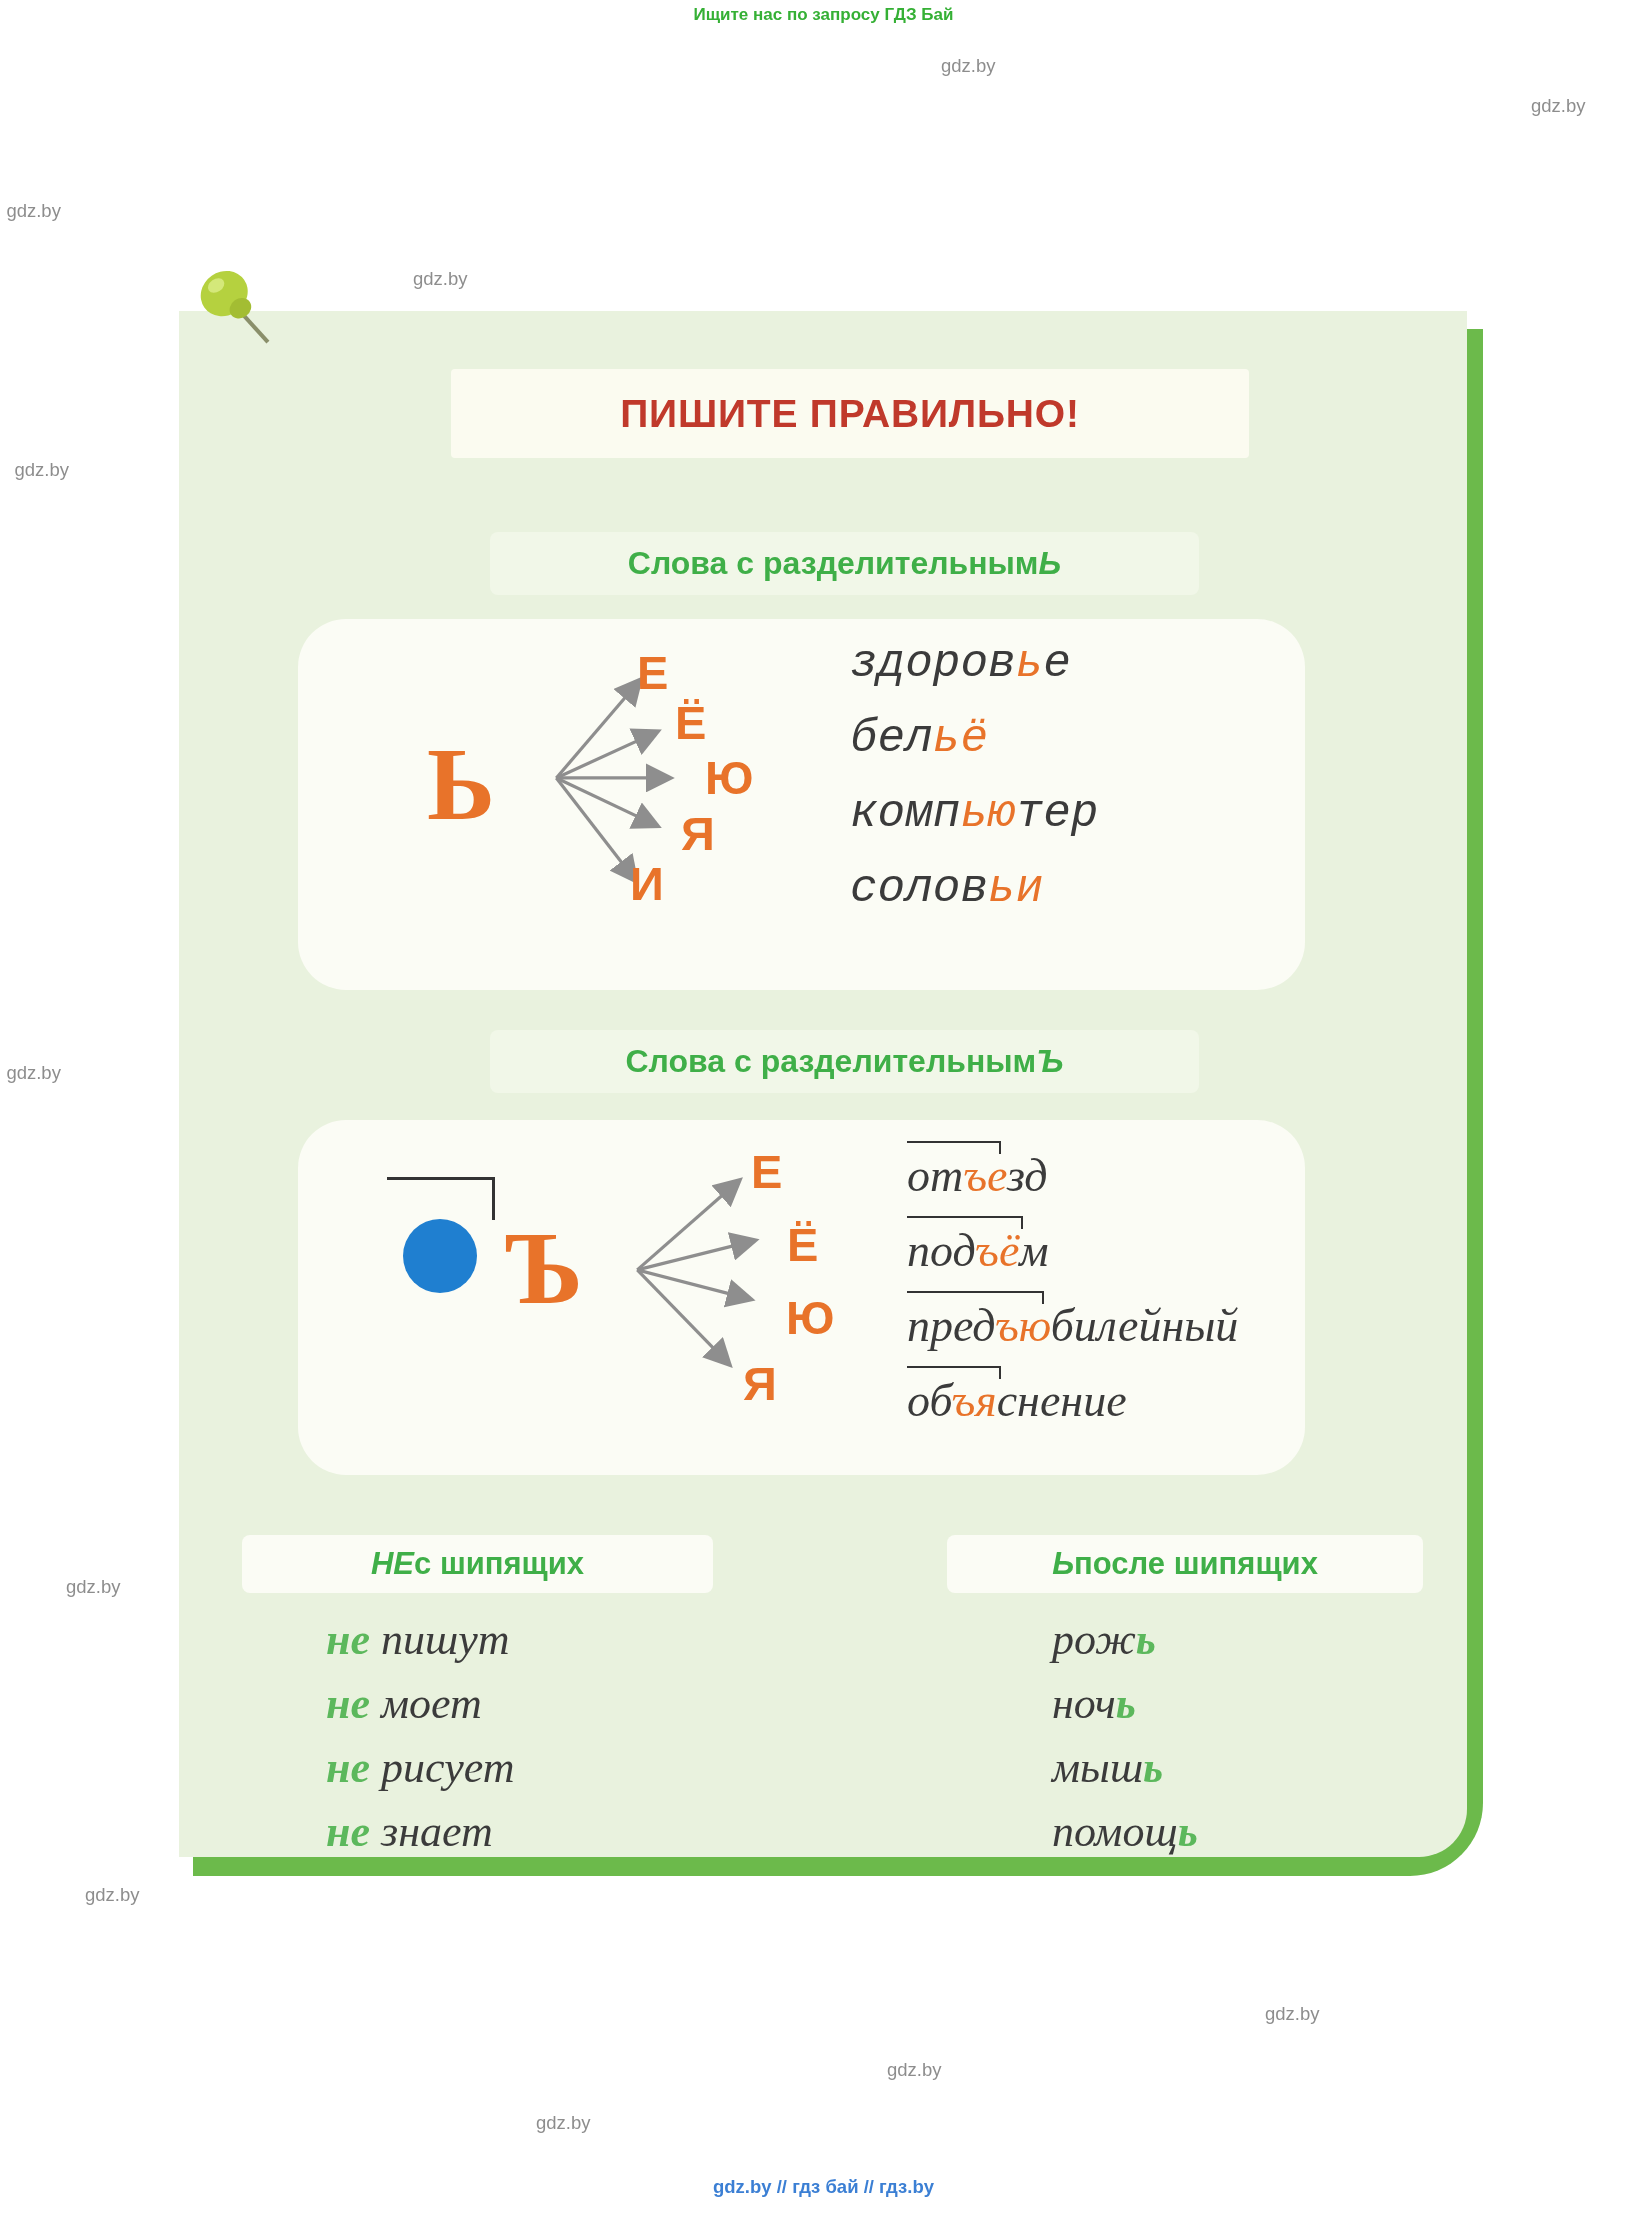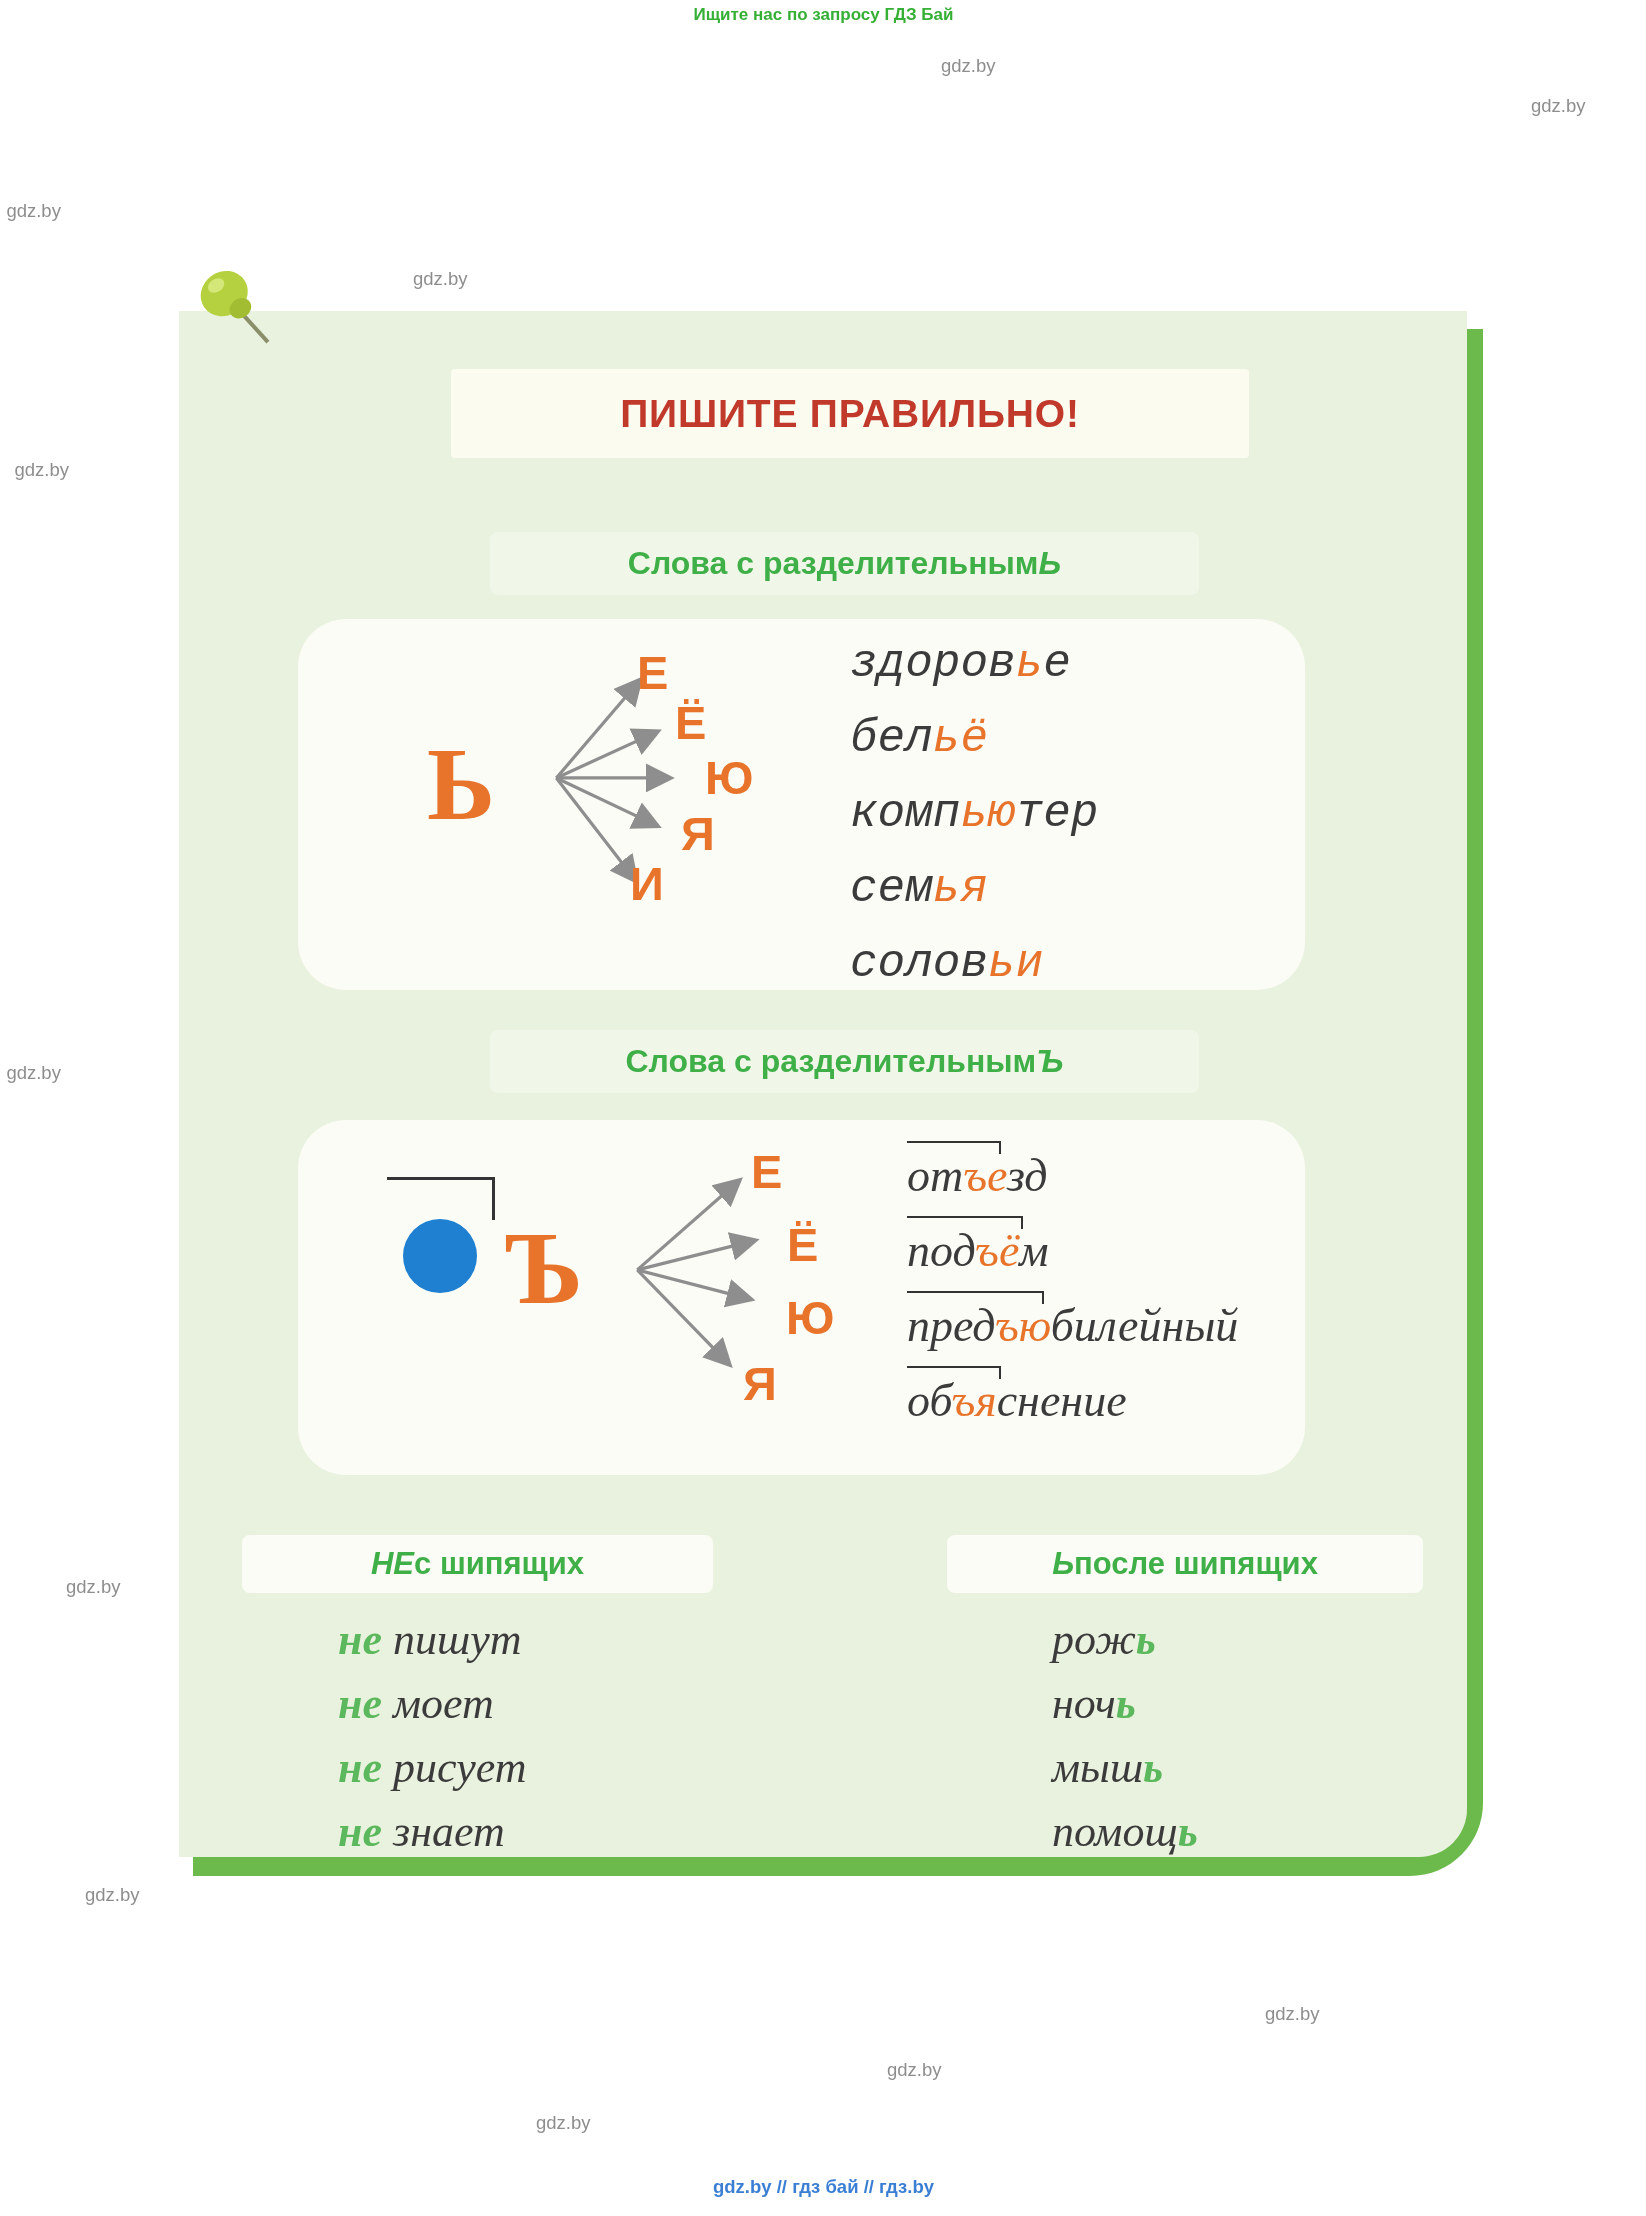--- a/index.html
+++ b/index.html
@@ -191,21 +191,21 @@
   }
 
   .list-col {
     position: absolute;
     font-family: "Liberation Serif", serif;
     font-style: italic;
     font-size: 44px;
     line-height: 64px;
     color: #3b3b3b;
   }
-  #list-ne { left: 338px; top: 1608px; }
+  #list-ne { left: 326px; top: 1608px; }
   #list-ne .g { color: #5cb85c; font-weight: bold; }
   #list-shh { left: 1052px; top: 1608px; }
   #list-shh .hl { color: #5cb85c; font-weight: bold; }
 
   svg.arrows { position: absolute; overflow: visible; }
 </style>
 </head>
 <body>
 
 <div id="top-banner">Ищите нас по запросу ГДЗ Бай</div>
@@ -276,21 +276,20 @@
 <div class="vowel" style="left:637px; top:645px;">Е</div>
 <div class="vowel" style="left:675px; top:695px;">Ё</div>
 <div class="vowel" style="left:705px; top:750px;">Ю</div>
 <div class="vowel" style="left:681px; top:806px;">Я</div>
 <div class="vowel" style="left:630px; top:856px;">И</div>
 
 <div class="wordlist" id="words-soft">
     <div><span>здоров</span><span class="hl">ь</span><span>е</span></div>
     <div><span>бел</span><span class="hl">ьё</span><span></span></div>
     <div><span>комп</span><span class="hl">ью</span><span>тер</span></div>
-    <div><span>сем</span><span class="hl">ья</span><span></span></div>
     <div><span>солов</span><span class="hl">ьи</span><span></span></div>
   </div>
 
 <div class="section-head" id="head-hard">
   <span>Слова с разделительным </span>
     <span style="font-style:italic;">Ъ</span>
 </div>
 
 <div class="panel" id="panel-hard"></div>
 

